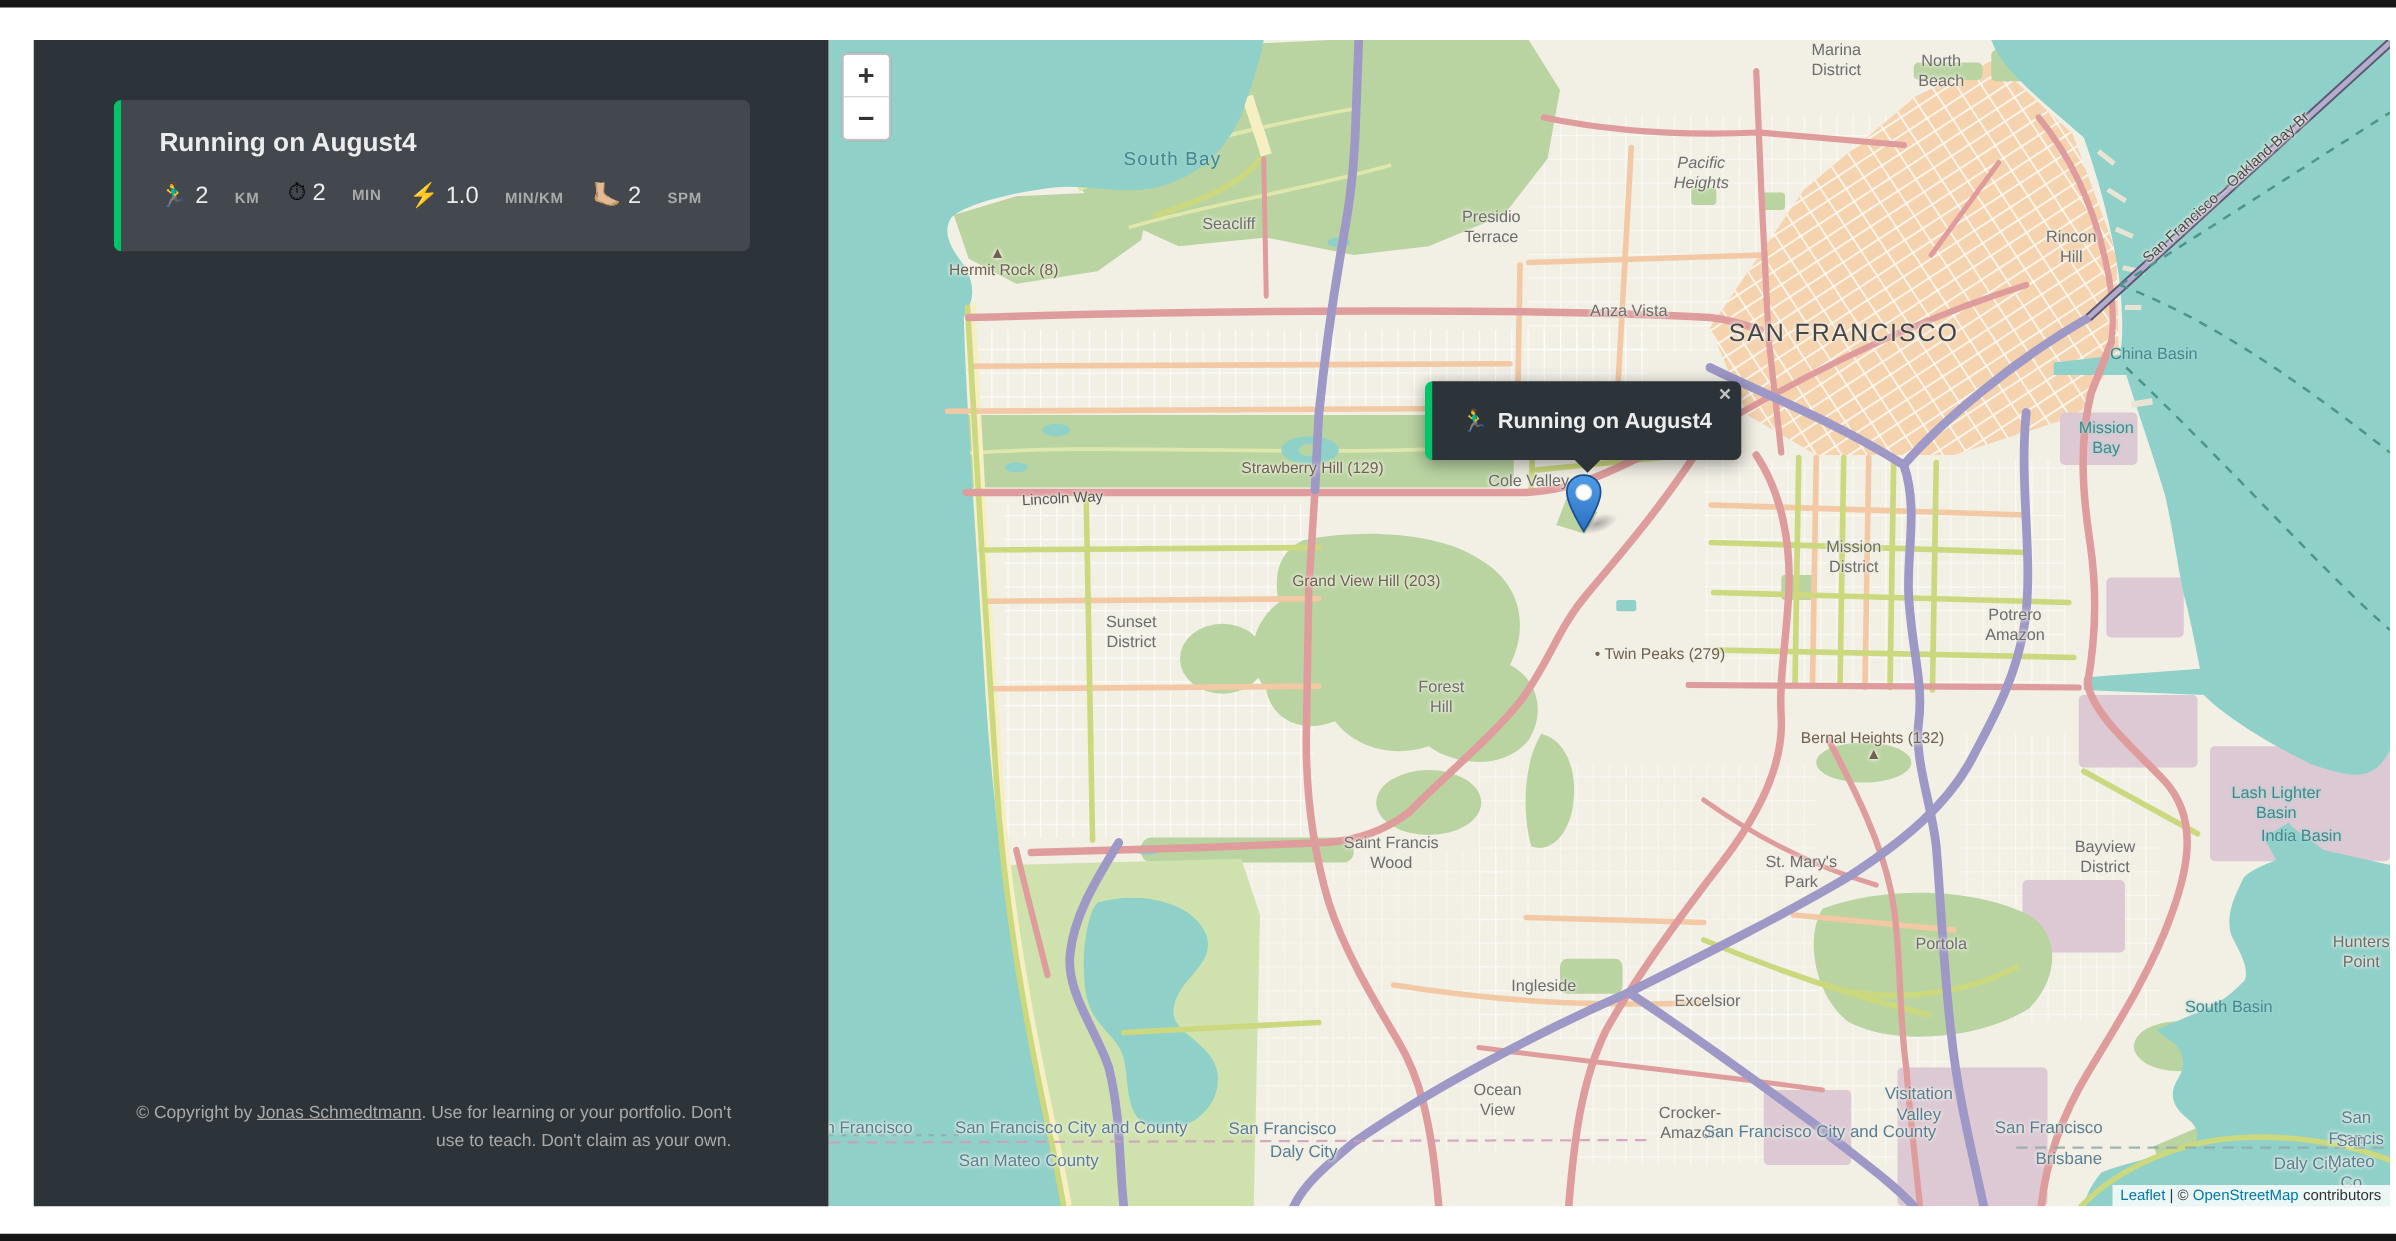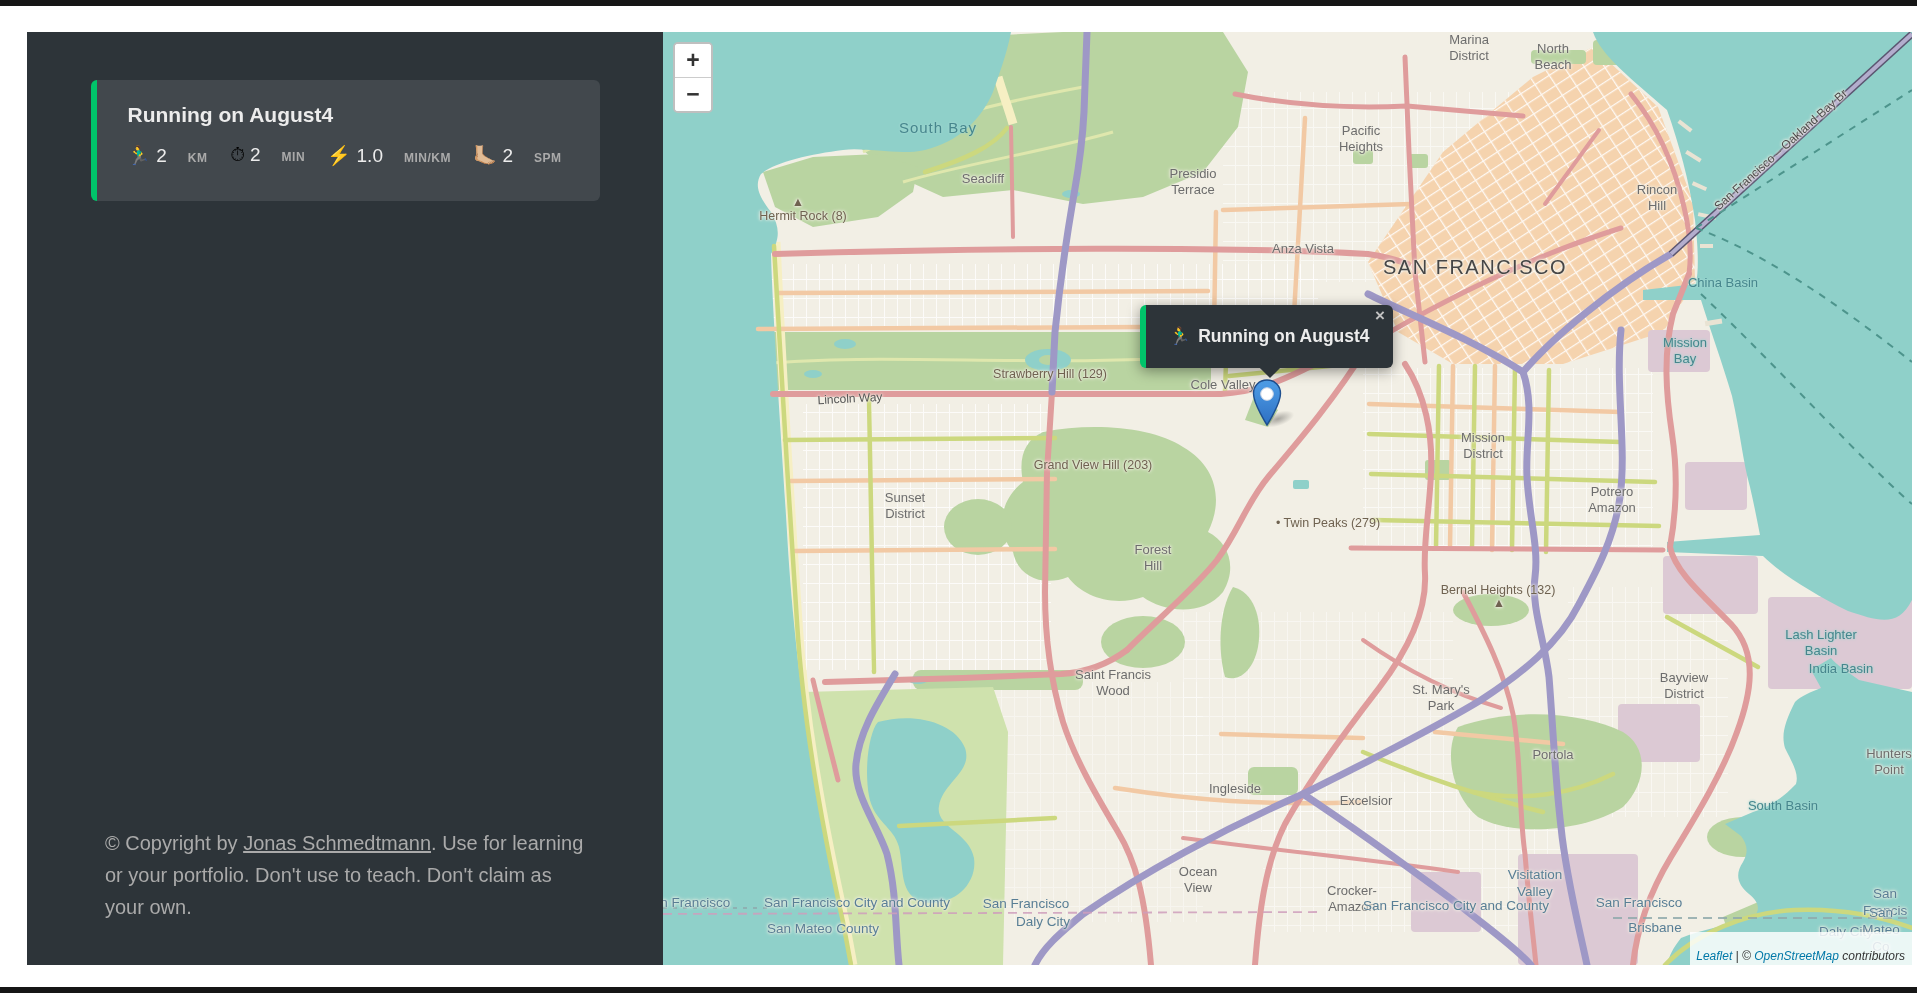--- a/index.html
+++ b/index.html
@@ -14,21 +14,21 @@
   .logo-row{margin-top:36px;display:flex;align-items:center;gap:14px;}
   .logo-row .brand{font-size:42px;font-weight:bold;color:#ececec;letter-spacing:1px;}
   .workouts{width:100%;margin-top:48px;display:flex;flex-direction:column;align-items:center;}
   .workout-card{width:509px;height:121px;box-sizing:border-box;background:#42484d;border-radius:6px;border-left:6px solid #00c46a;padding:23px 30px 0 31px;cursor:pointer;}
   .workout-title{font-size:21px;font-weight:bold;color:#ececec;}
   .workout-details{display:flex;justify-content:space-between;margin-top:17px;padding-right:8px;}
   .workout-detail{display:flex;align-items:baseline;gap:5px;}
   .workout-detail .d-icon{font-size:19px;}
   .workout-detail .d-value{font-size:19px;color:#ececec;}
   .workout-detail .d-unit{font-size:12px;color:#aaaaaa;text-transform:uppercase;font-weight:700;letter-spacing:.5px;padding-left:16px;}
-  .copyright{margin-top:auto;margin-bottom:42px;width:480px;text-align:left;font-size:20px;line-height:1.6;color:#aaaaaa;}
+  .copyright{margin-top:auto;margin-bottom:42px;width:480px;text-align:right;font-size:14px;line-height:1.6;color:#aaaaaa;}
   .copyright a{color:#aaaaaa;}
 
   
   .map{position:absolute;left:663px;top:32px;width:1249px;height:933px;background:#f2efe5;overflow:hidden;cursor:grab;}
   .map svg.geo{position:absolute;left:0;top:0;}
   .maplabel{position:absolute;transform:translate(-50%,-50%);white-space:pre-line;text-align:center;line-height:1.25;pointer-events:none;text-shadow:0 0 2px #f2efe5,0 0 3px #f2efe5,0 0 4px #f2efe5;}
   .maplabel.place{color:#6d6d6d;font-size:13px;}
   .maplabel.city{color:#464646;font-size:20px;letter-spacing:1.5px;font-weight:500;}
   .maplabel.water{color:#46868d;font-size:13px;text-shadow:0 0 2px #a5d9d3,0 0 3px #a5d9d3;}
   .maplabel.waterbig{color:#46868d;font-size:15px;letter-spacing:1px;text-shadow:0 0 2px #a5d9d3,0 0 3px #a5d9d3;}
@@ -43,21 +43,21 @@
   .zoom-btn.in{border-bottom:1px solid #ccc;}
 
   
   .popup{position:absolute;left:477px;top:273px;width:253px;height:63px;box-sizing:border-box;background:#2d3439;border-left:6px solid #00c46a;border-radius:6px;box-shadow:0 3px 14px rgba(0,0,0,.4);display:flex;align-items:center;justify-content:center;gap:7px;color:#ececec;font-size:17.5px;font-weight:600;z-index:30;}
   .popup-tip{position:absolute;left:50%;bottom:-7px;width:15px;height:15px;background:#2d3439;transform:translateX(-50%) rotate(45deg);}
   .popup-close{position:absolute;top:2px;right:8px;font-size:17px;font-weight:bold;color:#c3c3c3;cursor:pointer;line-height:1;}
   .marker{position:absolute;left:589px;top:347px;z-index:20;cursor:pointer;}
   .marker-shadow{position:absolute;left:598px;top:380px;width:34px;height:14px;background:radial-gradient(ellipse at center,rgba(30,30,30,.35) 0%,rgba(30,30,30,0) 70%);transform:rotate(-18deg);z-index:19;}
 
   
-  .attribution{position:absolute;right:0;bottom:0;background:rgba(255,255,255,.82);padding:17px 7px 2px 6px;font-size:12px;color:#333;z-index:40;font-style:italic;}
+  .attribution{position:absolute;right:0;bottom:0;background:rgba(255,255,255,.82);padding:1px 7px 2px 6px;font-size:12px;color:#333;z-index:40;}
   .attribution a{color:#0078a8;text-decoration:none;cursor:pointer;}
 </style>
 </head>
 <body>
 
 <div class="stage">
   <div class="edge-bar top"></div>
   <div class="edge-bar bottom"></div>
 
   <aside class="sidebar">
@@ -288,21 +288,21 @@
         <div class="maplabel water" style="left: 1060px; top: 251px;">China Basin</div>
         <div class="maplabel water" style="left: 1022px; top: 319px;">Mission
 Bay</div>
         <div class="maplabel water" style="left: 1158px; top: 611px;">Lash Lighter Basin</div>
         <div class="maplabel water" style="left: 1178px; top: 637px;">India Basin</div>
         <div class="maplabel water" style="left: 1120px; top: 774px;">South Basin</div>
         <div class="maplabel city" style="left: 812px; top: 235px;">SAN FRANCISCO</div>
         <div class="maplabel place" style="left: 320px; top: 147px;">Seacliff</div>
         <div class="maplabel place" style="left: 530px; top: 150px;">Presidio
 Terrace</div>
-        <div class="maplabel place" style="left: 698px; top: 107px;">Pacific
+        <div class="maplabel place" style="left: 698px; top: 107px; font-style: italic;">Pacific
 Heights</div>
         <div class="maplabel place" style="left: 806px; top: 16px;">Marina
 District</div>
         <div class="maplabel place" style="left: 890px; top: 25px;">North
 Beach</div>
         <div class="maplabel place" style="left: 640px; top: 217px;">Anza Vista</div>
         <div class="maplabel place" style="left: 994px; top: 166px;">Rincon
 Hill</div>
         <div class="maplabel place" style="left: 560px; top: 353px;">Cole Valley</div>
         <div class="maplabel place" style="left: 242px; top: 474px;">Sunset

